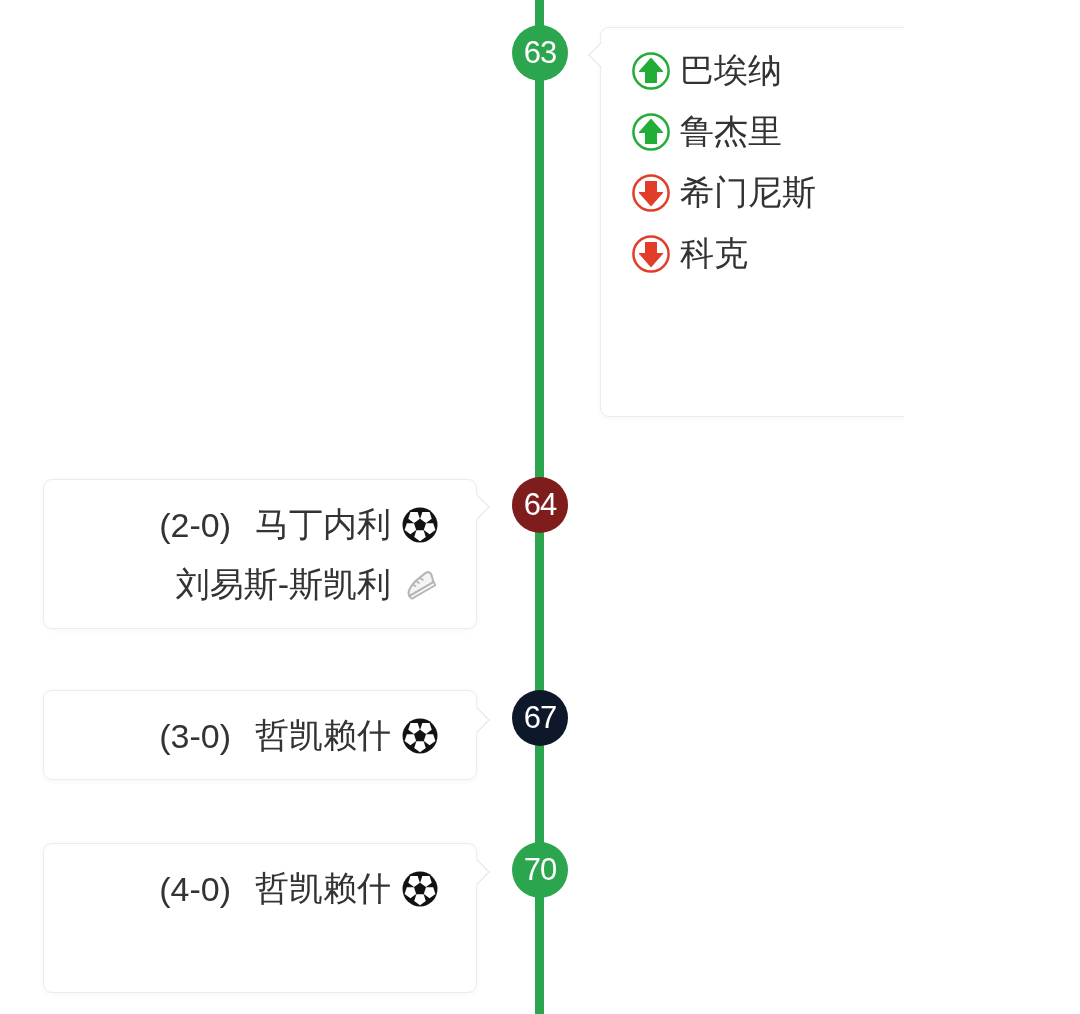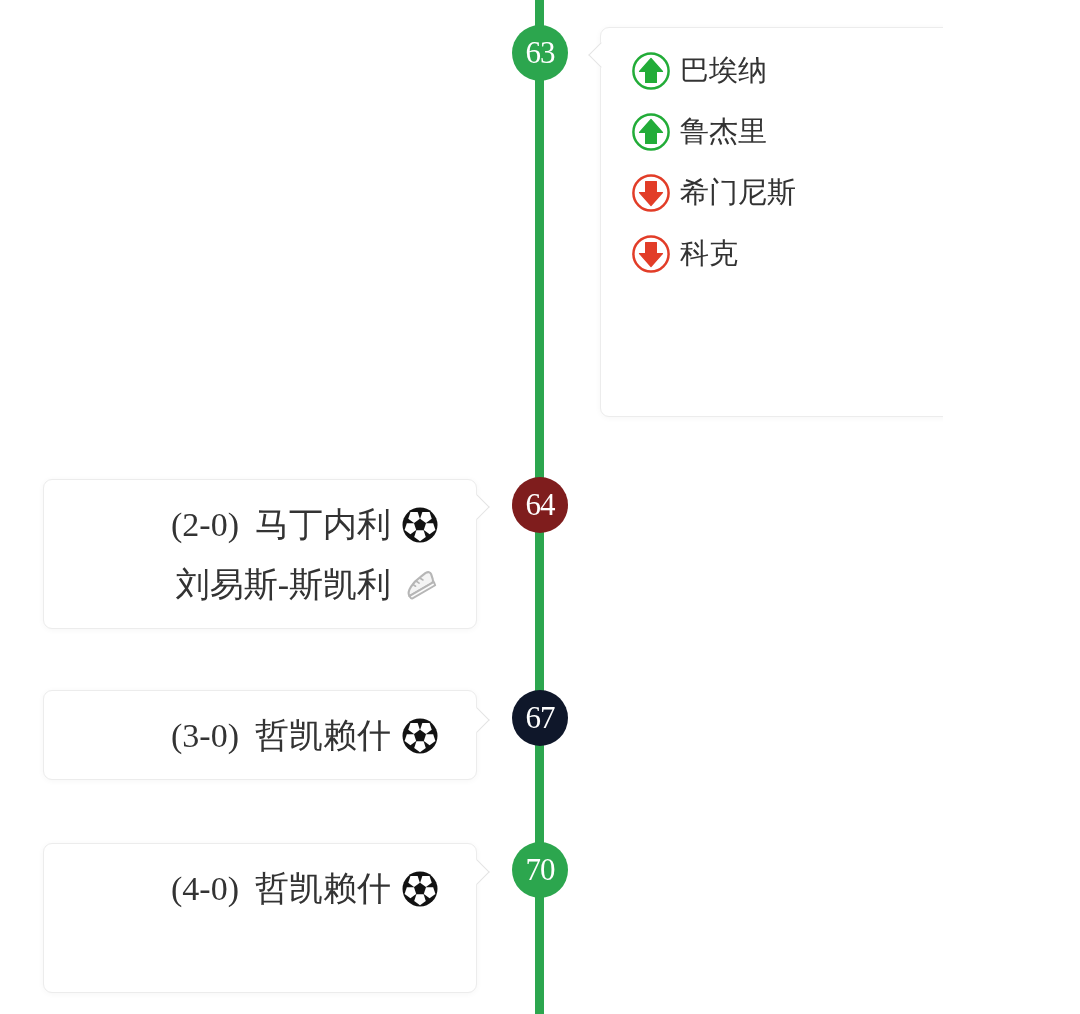--- a/index.html
+++ b/index.html
@@ -1,40 +1,39 @@
 <!DOCTYPE html>
 <html><head>
 <meta charset="utf-8">
 <style>
   html,body{margin:0;padding:0;background:#fff;}
   .stage{
     position:relative;width:904px;height:1014px;background:#ffffff;overflow:hidden;
-    font-family:Liberation Serif, serif;
-    padding-left:39px;
+    font-family:Liberation Sans, sans-serif;
   }
   .tl-line{position:absolute;left:535px;top:0;width:9px;height:1014px;z-index:0;}
   .badge{
     position:absolute;left:512px;width:56px;height:56px;border-radius:50%;
     color:#fff;display:flex;align-items:center;justify-content:center;
     font-size:31px;letter-spacing:-1px;z-index:3;
   }
   .card{
     position:absolute;background:#fff;border:1px solid #ececec;border-radius:9px;
     box-shadow:0 1px 6px rgba(0,0,0,0.04);z-index:2;box-sizing:border-box;
   }
   .card.left{left:43px;width:434px;}
   .card.right{left:600px;width:435px;}
   .notch{position:absolute;width:17px;height:17px;background:#fff;transform:rotate(45deg);z-index:1;}
   .card.right>.notch{left:-9.5px;border-left:1px solid #e4e4e4;border-bottom:1px solid #e4e4e4;}
   .card.left>.notch{right:-9.5px;border-right:1px solid #e4e4e4;border-top:1px solid #e4e4e4;}
-  .sub-row{display:flex;align-items:center;height:61px;padding-left:30px;font-size:29px;color:#333;white-space:nowrap;}
+  .sub-row{display:flex;align-items:center;height:61px;padding-left:30px;font-size:34px;color:#333;white-space:nowrap;}
   .sub-row .icon{margin-right:9px;}
   .goal-row{display:flex;align-items:center;justify-content:flex-end;height:60px;padding-right:36px;font-size:34px;color:#333;white-space:nowrap;}
   .goal-row .icon{margin-left:9px;}
-  .score{margin-right:16px;}
+  .score{margin-right:24px;}
   .icon{display:flex;align-items:center;flex:none;}
   .pname{display:inline-block;}
 </style>
 </head>
 <body>
 
 <div class="stage">
   <div class="tl-line" style="background: rgb(44, 166, 78);"></div>
   <div id="events-root">
       <div class="badge" style="top: 25px; background: rgb(44, 166, 78); color: rgb(255, 255, 255);">63</div>

